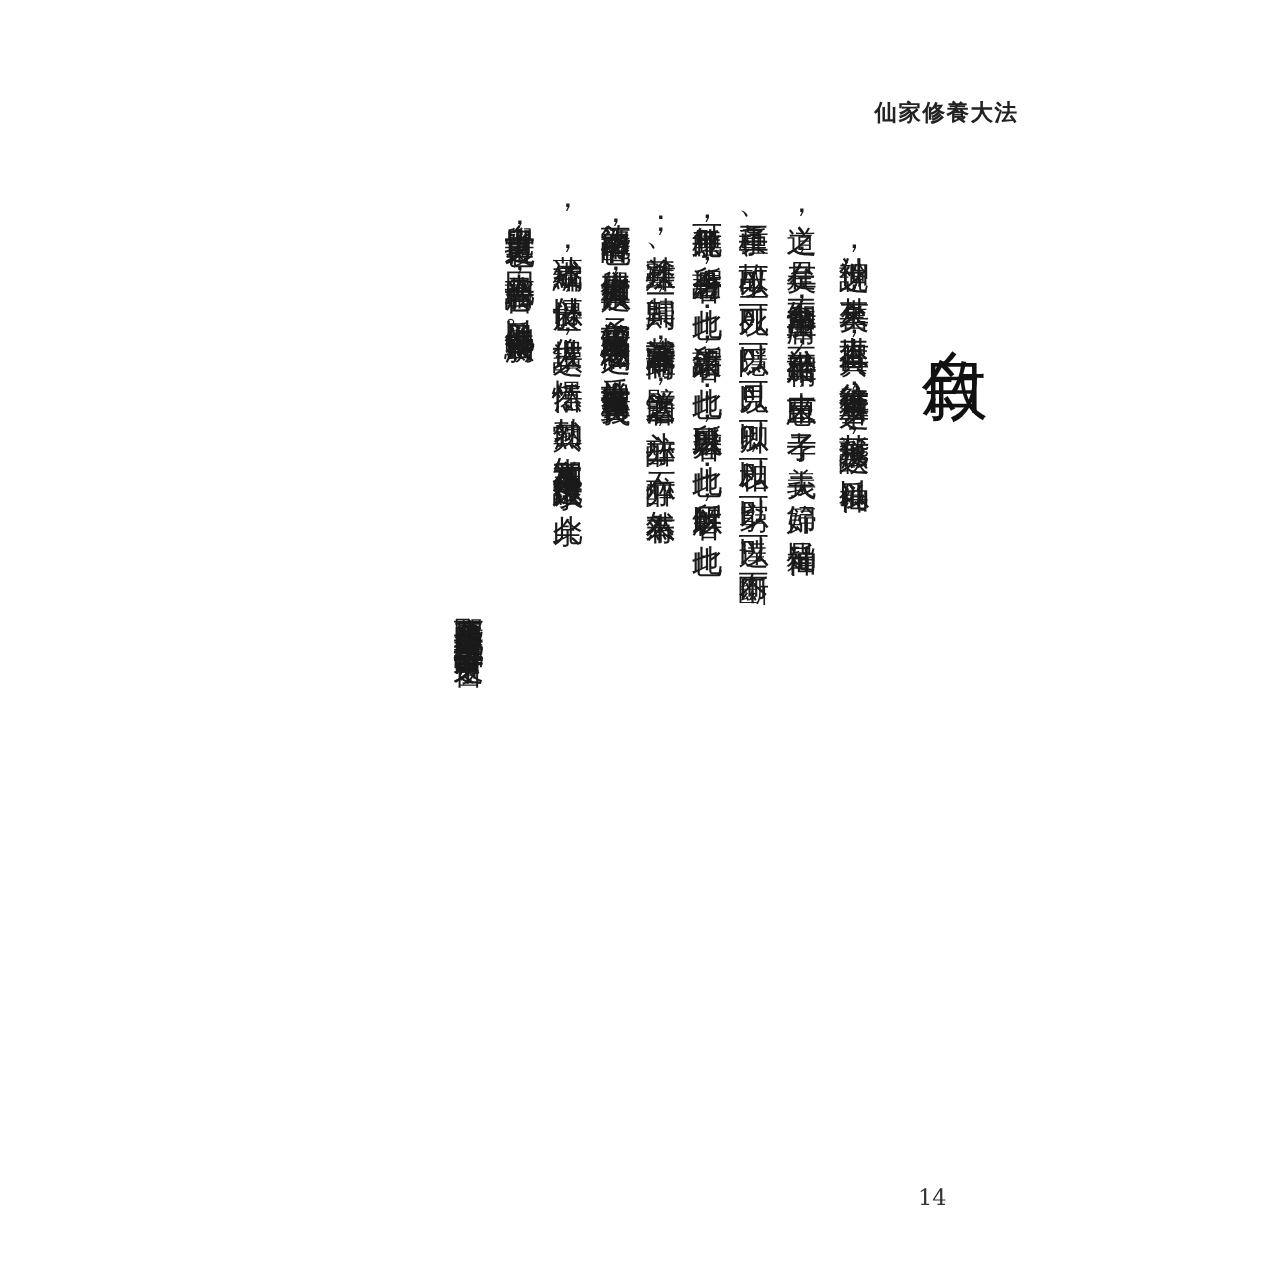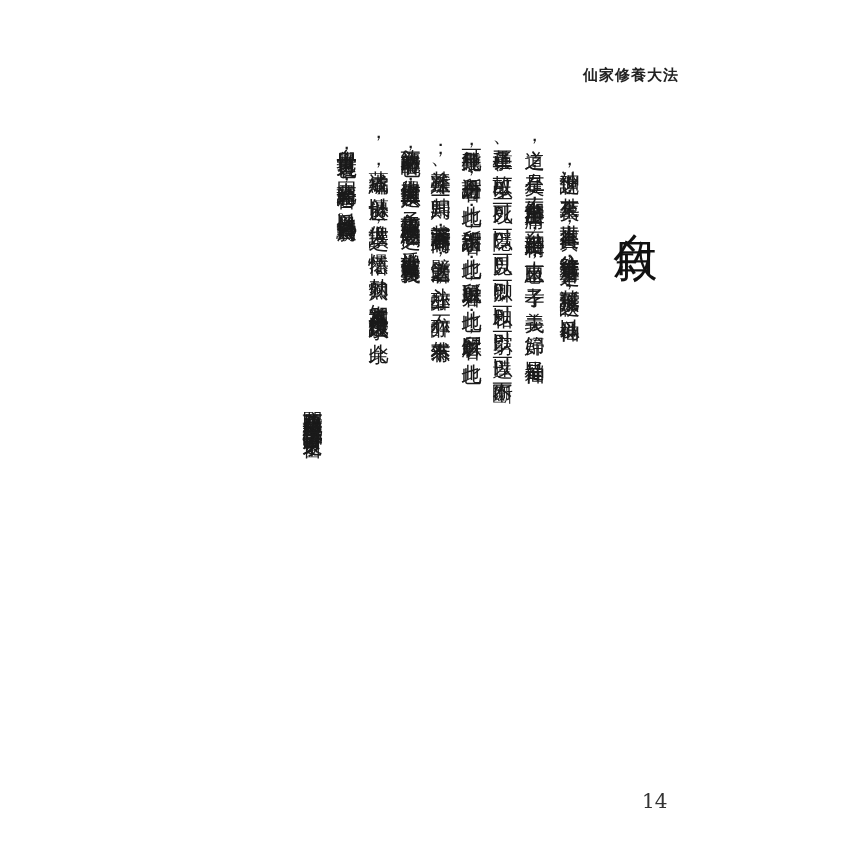--- a/index.html
+++ b/index.html
@@ -55,22 +55,22 @@
       writing-mode: vertical-rl;
       font-size: 20.2px;
       line-height: 26px;
       letter-spacing: 1.35px;
       white-space: nowrap;
       color: #1a1a1a;
     }
     .page-number {
       position: absolute;
       top: 789px;
-      left: 642px;
-      font-size: 20px;
+      left: 612px;
+      font-size: 15px;
       color: #333;
     }
   </style>
 </head>
 <body>
 
 <div class="page">
 
   <div class="running-head">仙家修養大法</div>
 

